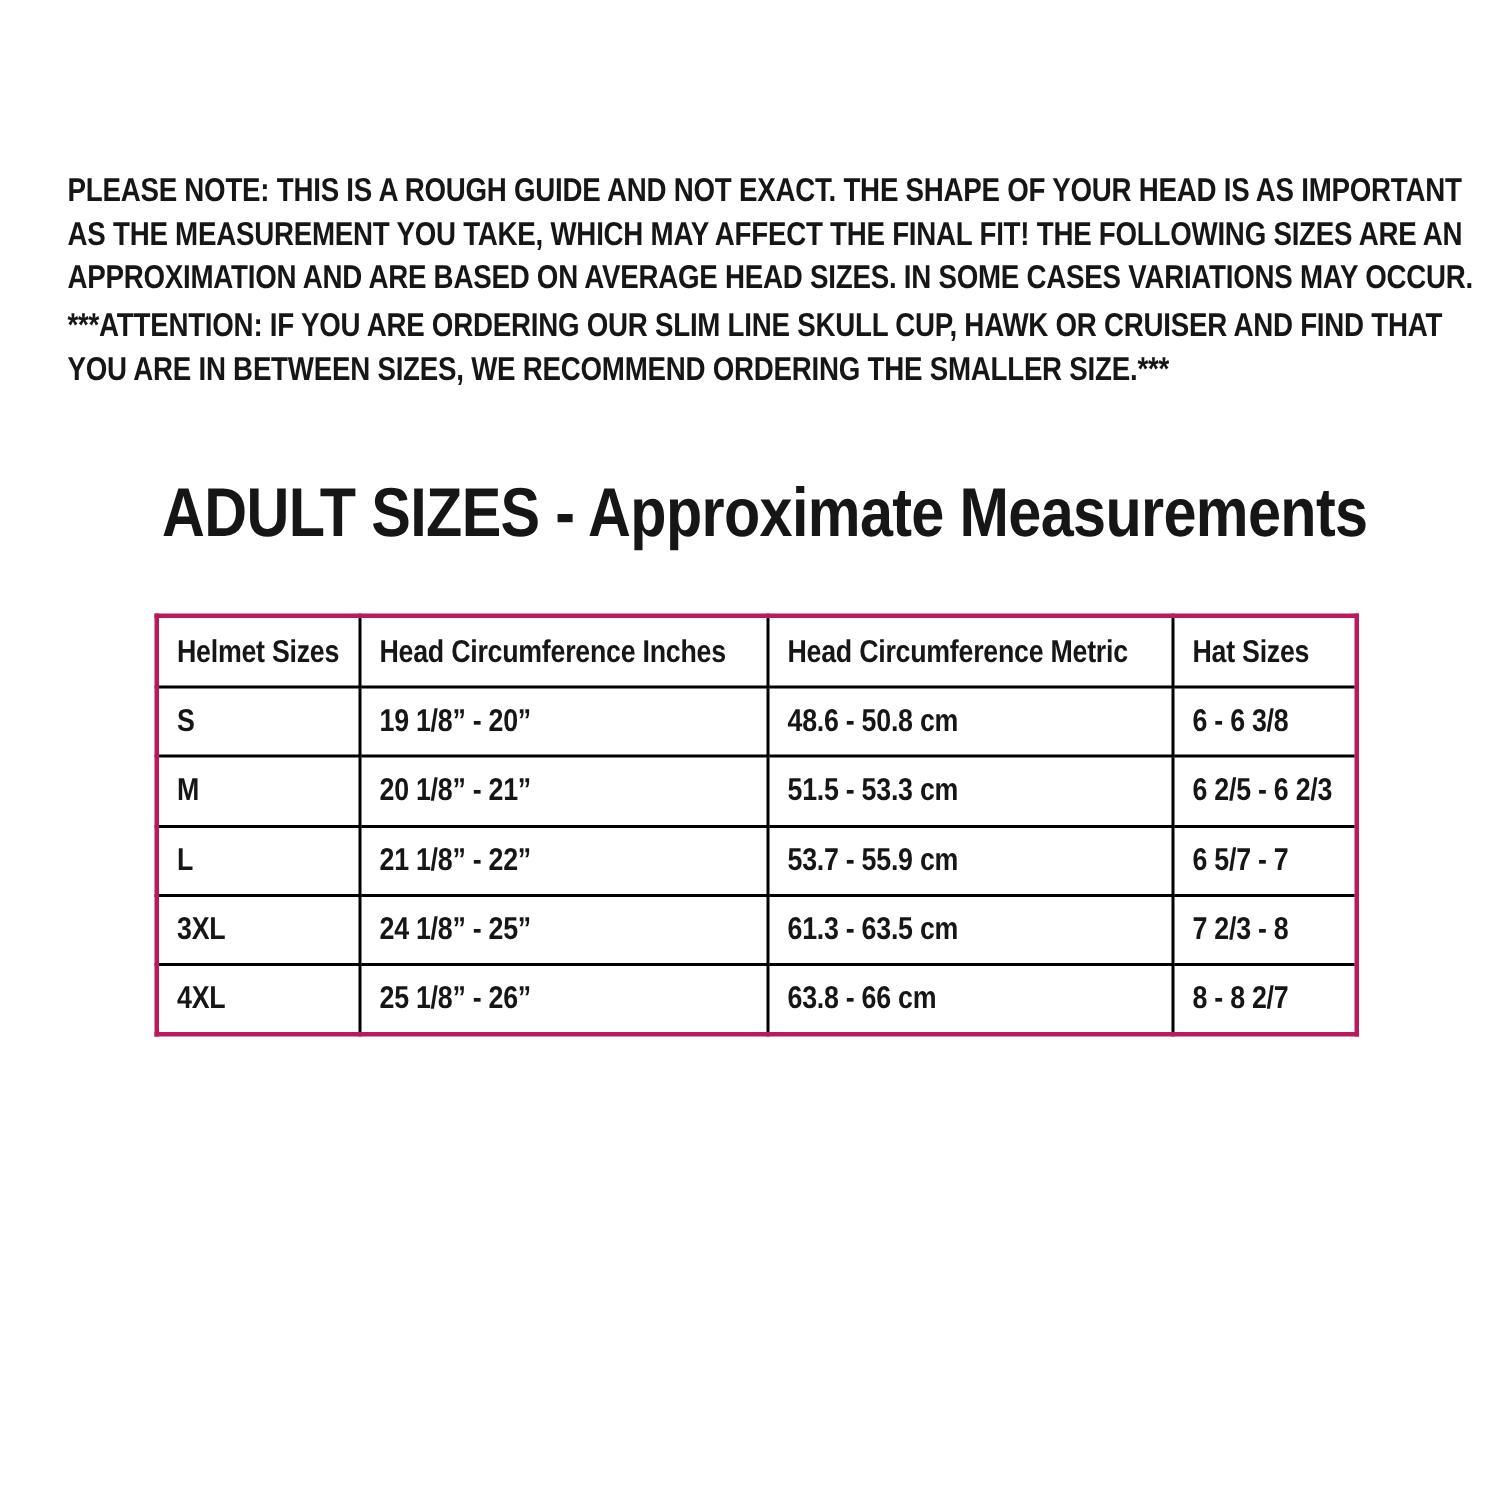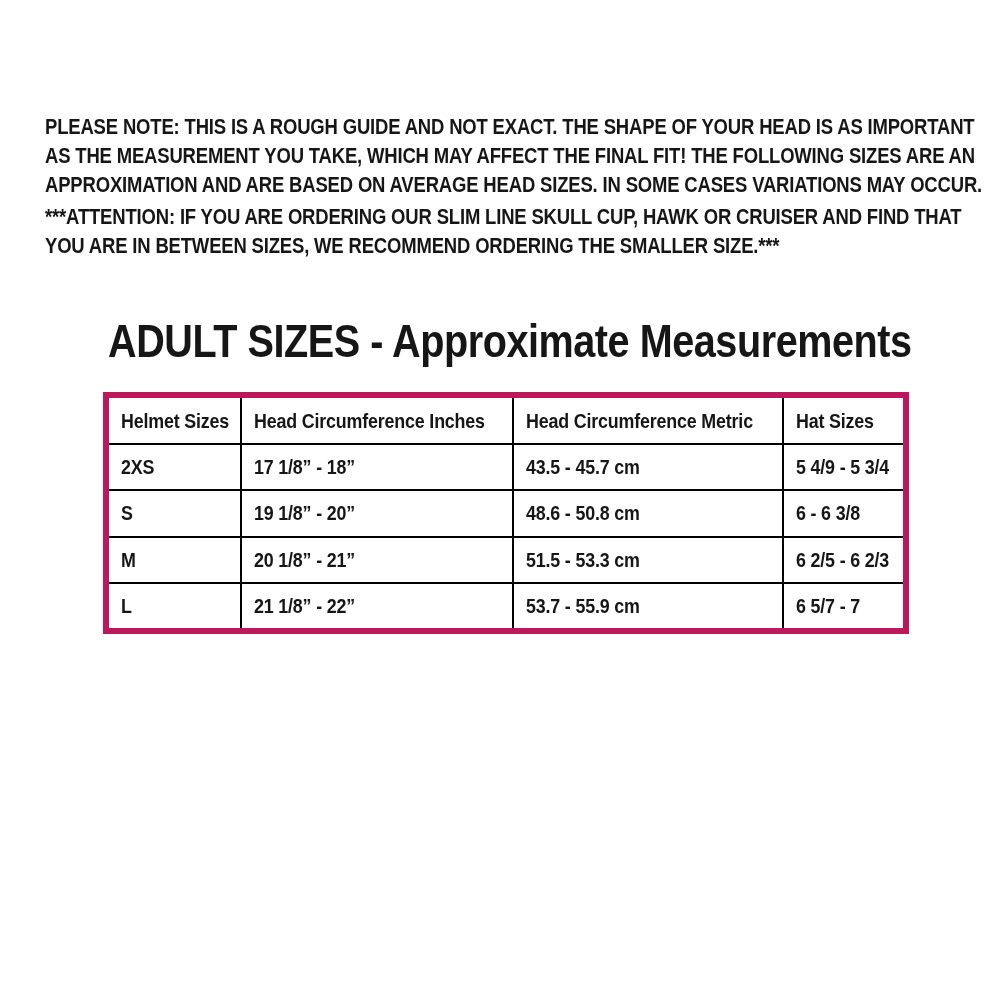--- a/index.html
+++ b/index.html
@@ -36,25 +36,25 @@
     font-weight: bold;
     line-height: 1.1;
     letter-spacing: -0.5px;
     white-space: nowrap;
     transform: scaleX(0.86);
     transform-origin: 0 50%;
   }
   table.sizes-table {
     position: absolute;
     left: 103px;
-    top: 392px;
+    top: 409px;
     width: 800px;
     border-collapse: collapse;
     table-layout: fixed;
-    border: 6px solid #be185d;
+    border: 3px solid #be185d;
   }
   .sizes-table th, .sizes-table td {
     border: 2px solid #000000;
     text-align: left;
     vertical-align: middle;
     padding: 0 4px 0 12px;
     height: 44.3px;
     overflow: hidden;
   }
   .sizes-table thead th { height: 45px; }
@@ -100,39 +100,45 @@
     <thead>
       <tr>
         <th><span class="ct">Helmet Sizes</span></th>
         <th><span class="ct">Head Circumference Inches</span></th>
         <th><span class="ct">Head Circumference Metric</span></th>
         <th><span class="ct">Hat Sizes</span></th>
       </tr>
     </thead>
     <tbody>
       <tr>
-        <td><span class="ct">2XS</span></td>
-        <td><span class="ct">17 1/8” - 18”</span></td>
-        <td><span class="ct">43.5 - 45.7 cm</span></td>
-        <td><span class="ct">5 4/9 - 5 3/4</span></td>
-      </tr>
-      <tr>
         <td><span class="ct">S</span></td>
         <td><span class="ct">19 1/8” - 20”</span></td>
         <td><span class="ct">48.6 - 50.8 cm</span></td>
         <td><span class="ct">6 - 6 3/8</span></td>
       </tr>
       <tr>
         <td><span class="ct">M</span></td>
         <td><span class="ct">20 1/8” - 21”</span></td>
         <td><span class="ct">51.5 - 53.3 cm</span></td>
         <td><span class="ct">6 2/5 - 6 2/3</span></td>
       </tr>
       <tr>
         <td><span class="ct">L</span></td>
         <td><span class="ct">21 1/8” - 22”</span></td>
         <td><span class="ct">53.7 - 55.9 cm</span></td>
         <td><span class="ct">6 5/7 - 7</span></td>
       </tr>
+      <tr>
+        <td><span class="ct">3XL</span></td>
+        <td><span class="ct">24 1/8” - 25”</span></td>
+        <td><span class="ct">61.3 - 63.5 cm</span></td>
+        <td><span class="ct">7 2/3 - 8</span></td>
+      </tr>
+      <tr>
+        <td><span class="ct">4XL</span></td>
+        <td><span class="ct">25 1/8” - 26”</span></td>
+        <td><span class="ct">63.8 - 66 cm</span></td>
+        <td><span class="ct">8 - 8 2/7</span></td>
+      </tr>
     </tbody>
   </table>
 
 </div>
 
 </body></html>

